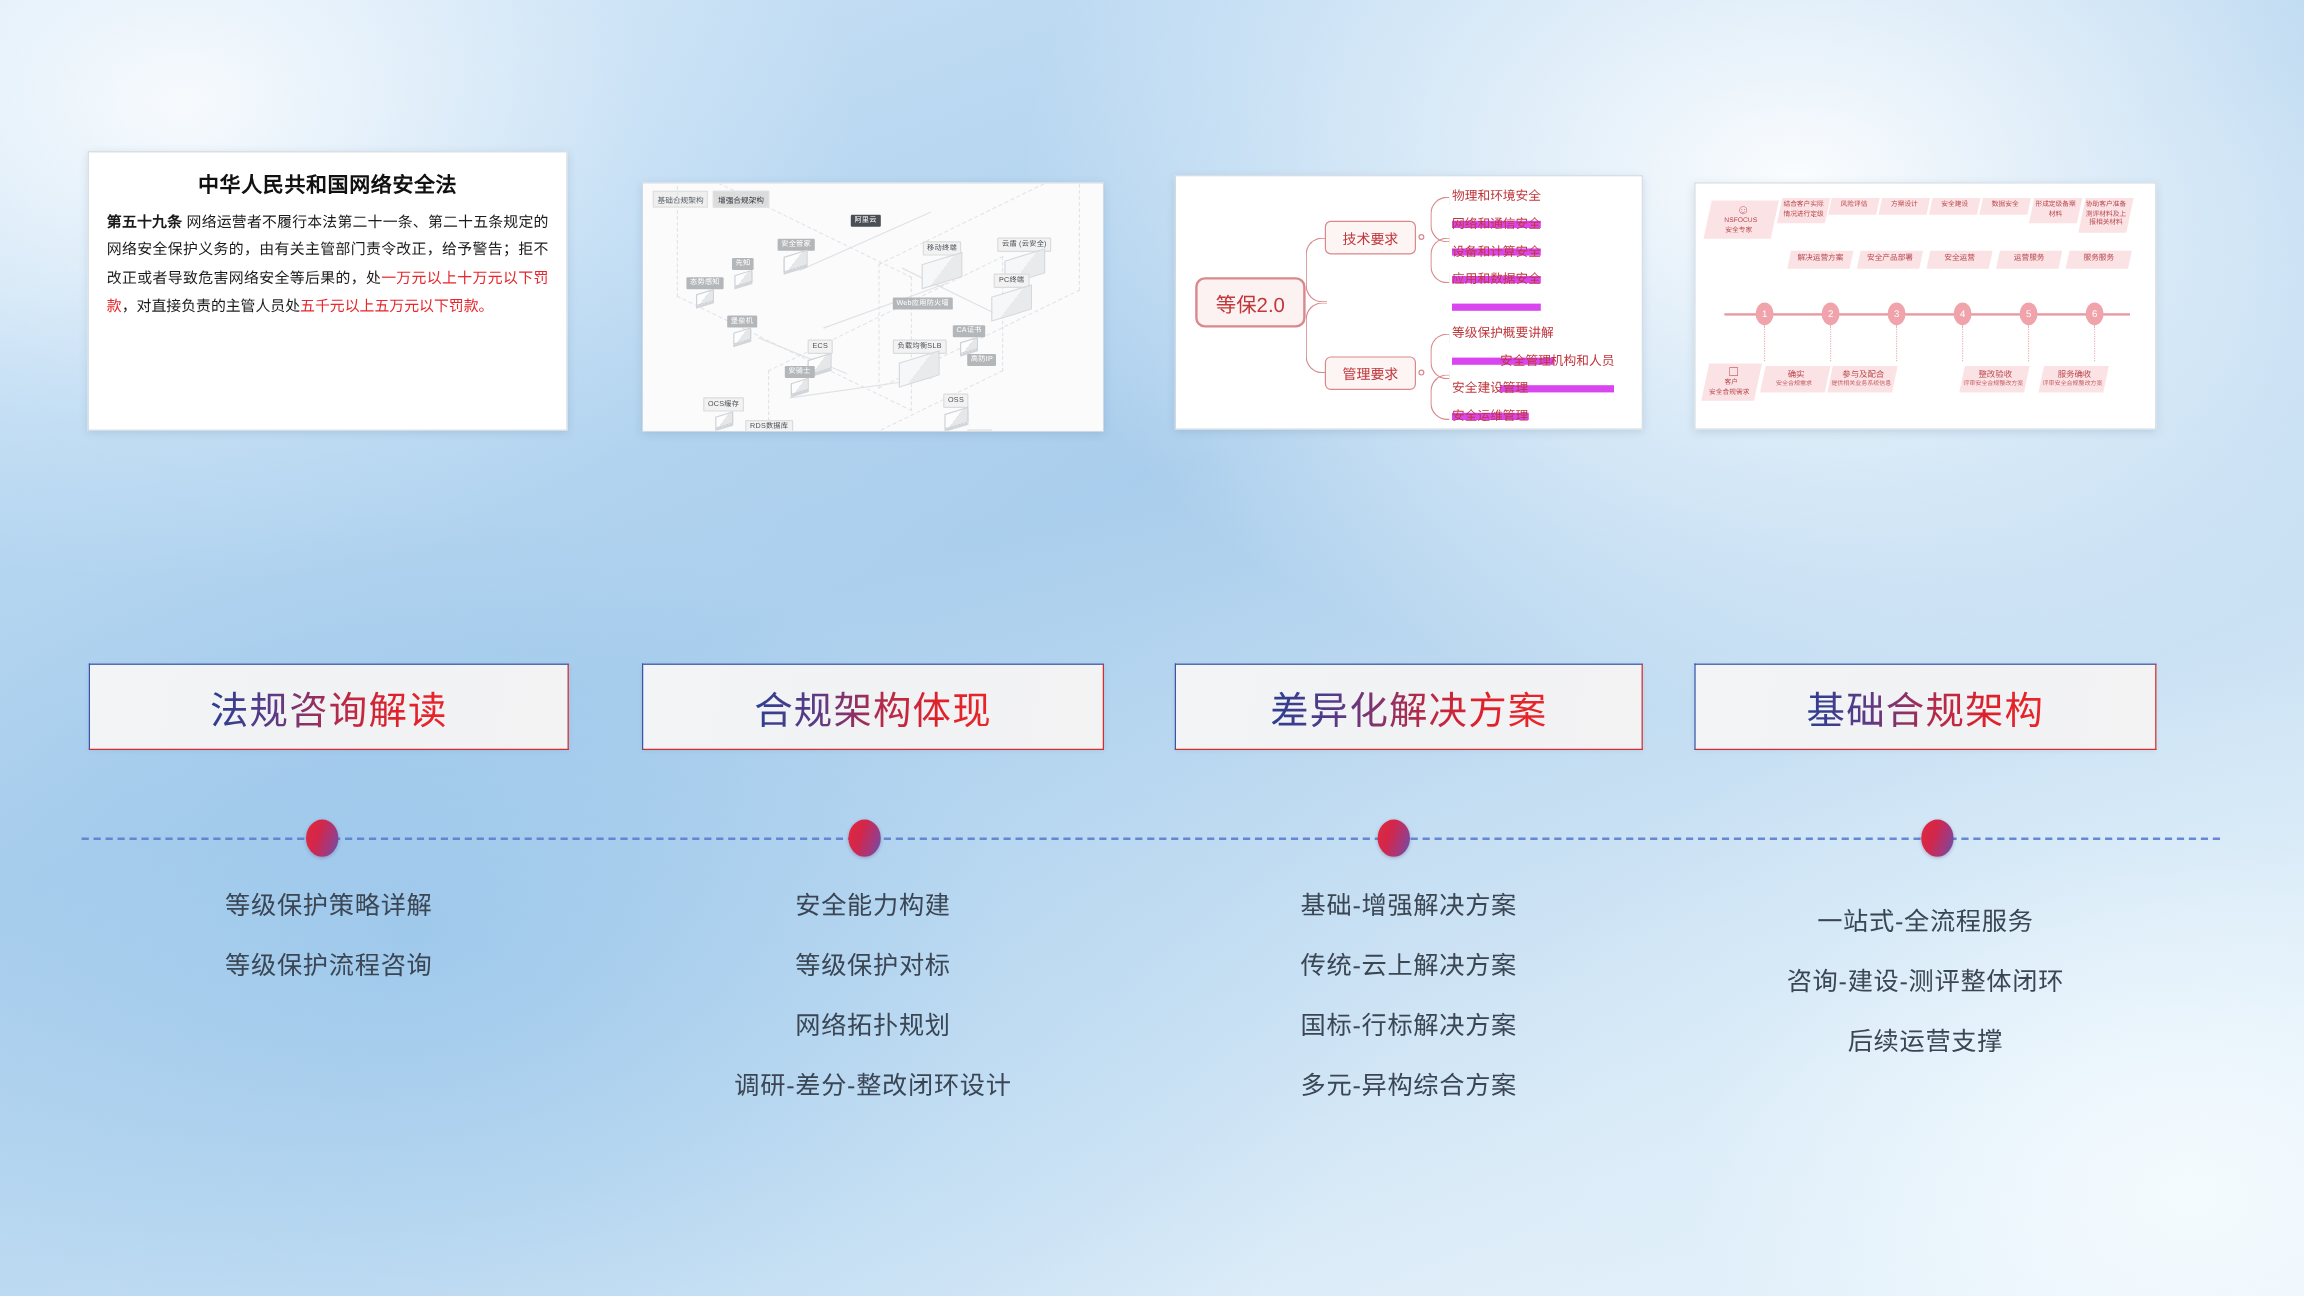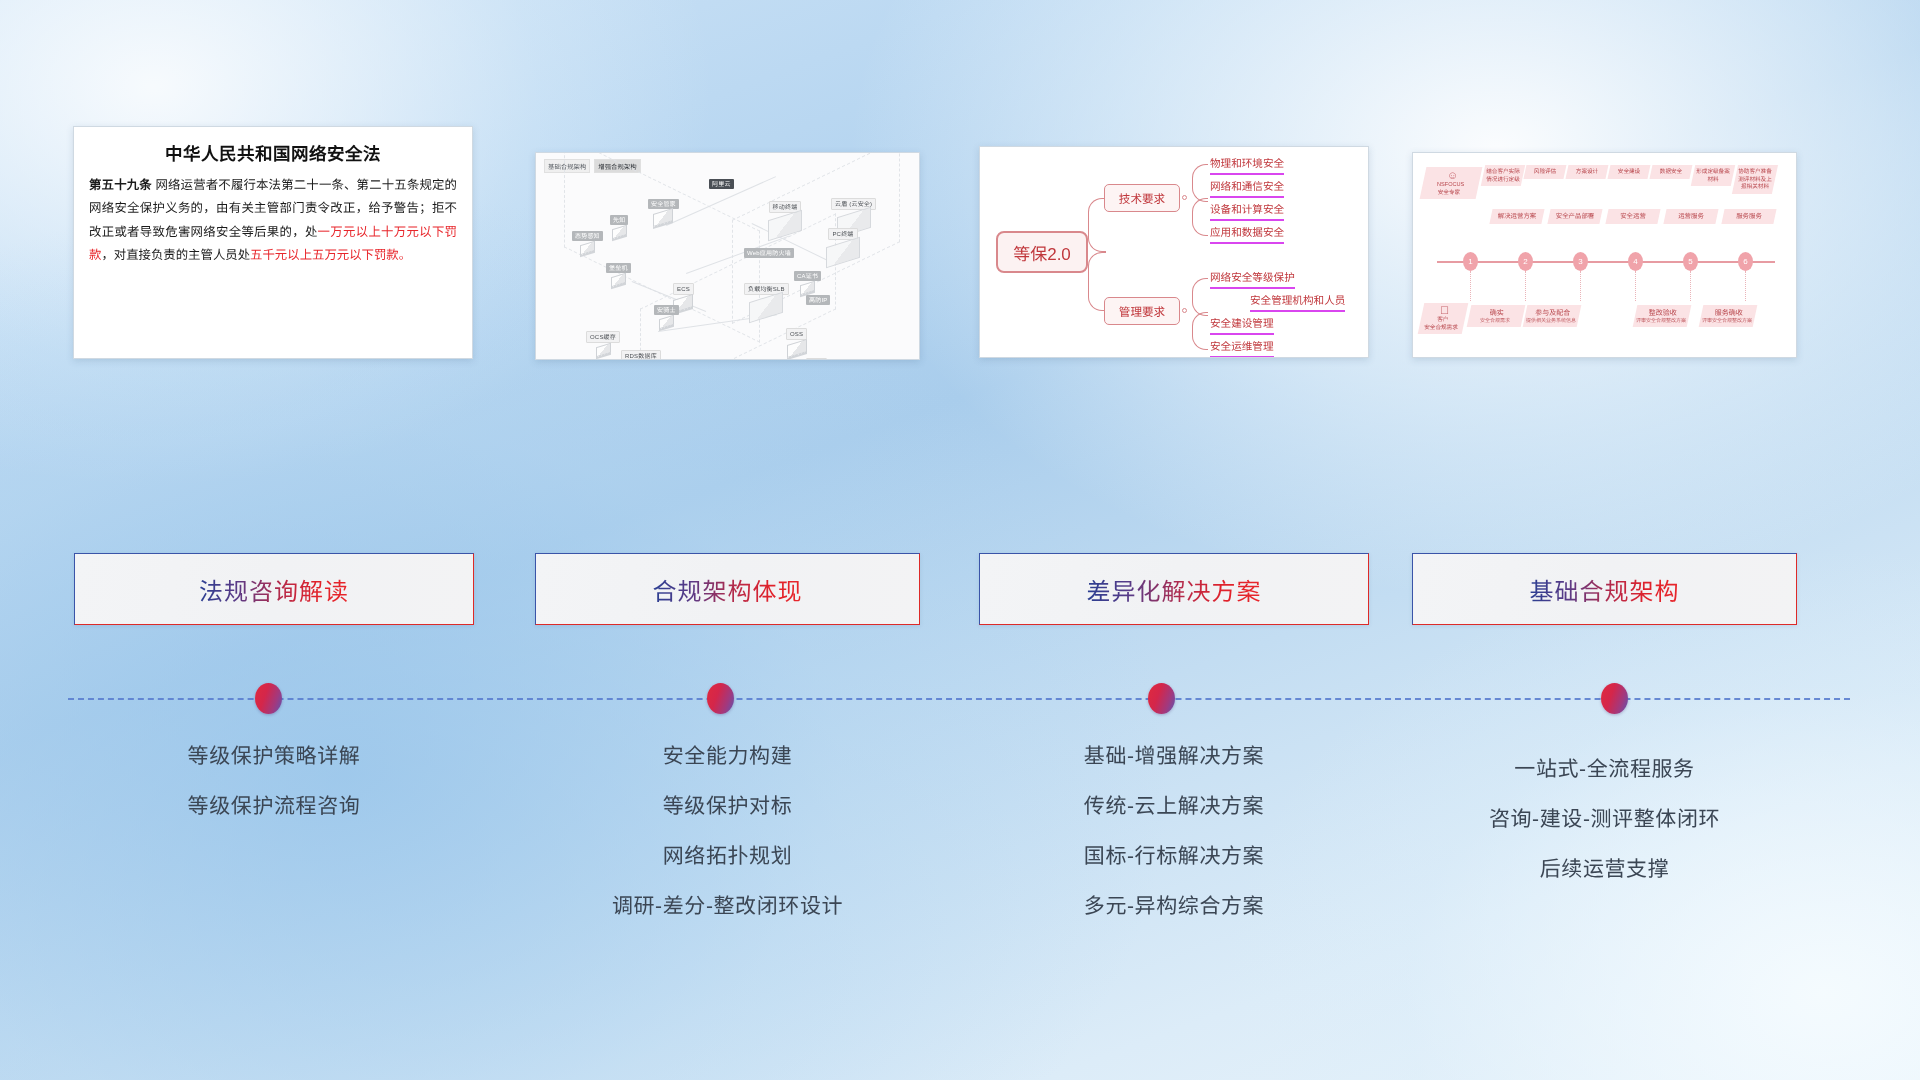--- a/index.html
+++ b/index.html
@@ -85,21 +85,21 @@
   .mm-branch {
     position: absolute; width: 76px; height: 28px;
     border: 1.4px solid #d9888c; border-radius: 5px; background: #fdf4f4;
     color: #c0373c; font-size: 11.6px;
     display: flex; align-items: center; justify-content: center;
   }
   #mm-b1 { left: 124px; top: 37px; }
   #mm-b2 { left: 124px; top: 150px; }
   .mm-leaf {
     position: absolute; font-size: 10.6px; color: #c0373c; white-space: nowrap;
-    padding-bottom: 3px; border-bottom: 2px solid #d946ef; text-align: center;
+    padding-bottom: 14px; border-bottom: 6px solid #d946ef; text-align: center;
   }
   .mm-curve { position: absolute; border: 1.5px solid #d9888c; border-right: none; border-radius: 14px 0 0 14px; background: none; }
   .mm-dot { position: absolute; width: 5px; height: 5px; border: 1.2px solid #d9888c; border-radius: 50%; background: #fff; }
 
   
   .ns { position: absolute; inset: 0; background: #fff; }
   .ns-chip {
     position: absolute; background: #fbe3e5; color: #b8474d;
     font-size: 5.6px; text-align: center; line-height: 1.35;
     padding: 3px 2px;
@@ -121,21 +121,21 @@
     position: absolute; top: 553px; height: 72px;
     background: linear-gradient(100deg,#f3f4f6 0%, #f1f2f4 50%, #f3f3f4 100%);
     border-top: 1.6px solid #3a54a8;
     border-left: 1.6px solid #3a54a8;
     border-right: 1.6px solid #dd2a28;
     border-bottom: 1.6px solid #dd2a28;
     display: flex; align-items: center; justify-content: center;
     box-shadow: 0 1px 4px rgba(60,90,130,0.12);
   }
   .label-text {
-    font-size: 24px; font-weight: 500; letter-spacing: 1px;
+    font-size: 32px; font-weight: 500; letter-spacing: 1px;
     background-image: linear-gradient(90deg, #2b3f92 0%, #5b3a86 26%, #b42a4a 54%, #e0212a 78%, #e8262b 100%);
     -webkit-background-clip: text; background-clip: text;
     -webkit-text-fill-color: transparent; color: transparent;
   }
   #label-1 { left: 74px;   width: 400px; }
   #label-2 { left: 535px;  width: 385px; }
   #label-3 { left: 979px;  width: 390px; }
   #label-4 { left: 1412px; width: 385px; }
 
   
@@ -235,21 +235,21 @@
       <div class="mm-curve" style="left:212px; top:51px; width:16px; height:38px;"></div>
 
       <div class="mm-curve" style="left:212px; top:131px; width:16px; height:38px;"></div>
       <div class="mm-curve" style="left:212px; top:165px; width:16px; height:38px;"></div>
 
       <div class="mm-leaf" style="left:230px; top:8px;">物理和环境安全</div>
       <div class="mm-leaf" style="left:230px; top:31px;">网络和通信安全</div>
       <div class="mm-leaf" style="left:230px; top:54px;">设备和计算安全</div>
       <div class="mm-leaf" style="left:230px; top:77px;">应用和数据安全</div>
 
-      <div class="mm-leaf" style="left:230px; top:122px;">网络安全等级保护</div>
+      <div class="mm-leaf" style="left:230px; top:122px;">等级保护概要讲解</div>
       <div class="mm-leaf" style="left:230px; top:145px;margin-left:40px;">安全管理机构和人员</div>
       <div class="mm-leaf" style="left:230px; top:168px;">安全建设管理</div>
       <div class="mm-leaf" style="left:230px; top:191px;">安全运维管理</div>
     </div>
   </div>
 
   <div class="card" id="card-timeline">
     <div class="ns">
 
       <div class="ns-chip para" style="left:10px; top:14px; width:56px;">

